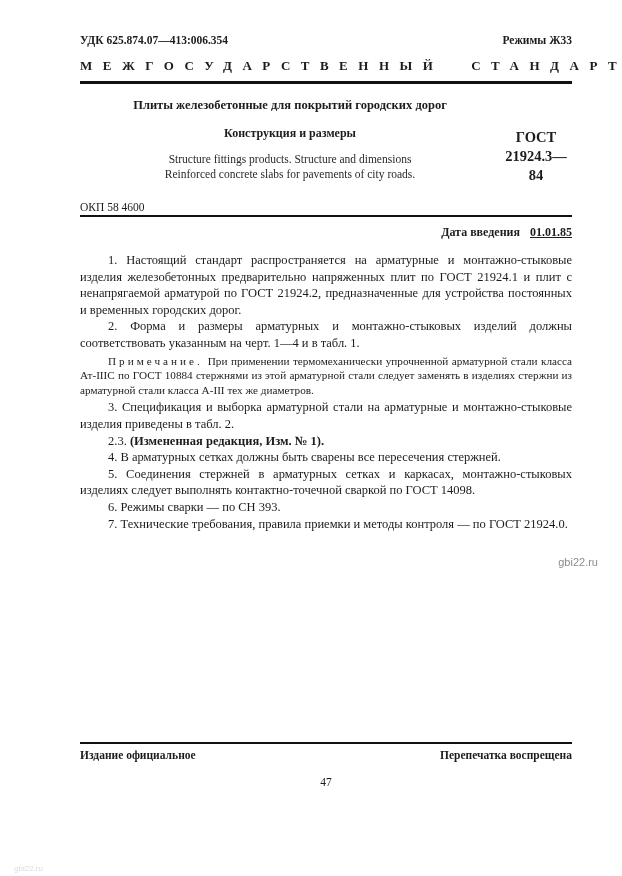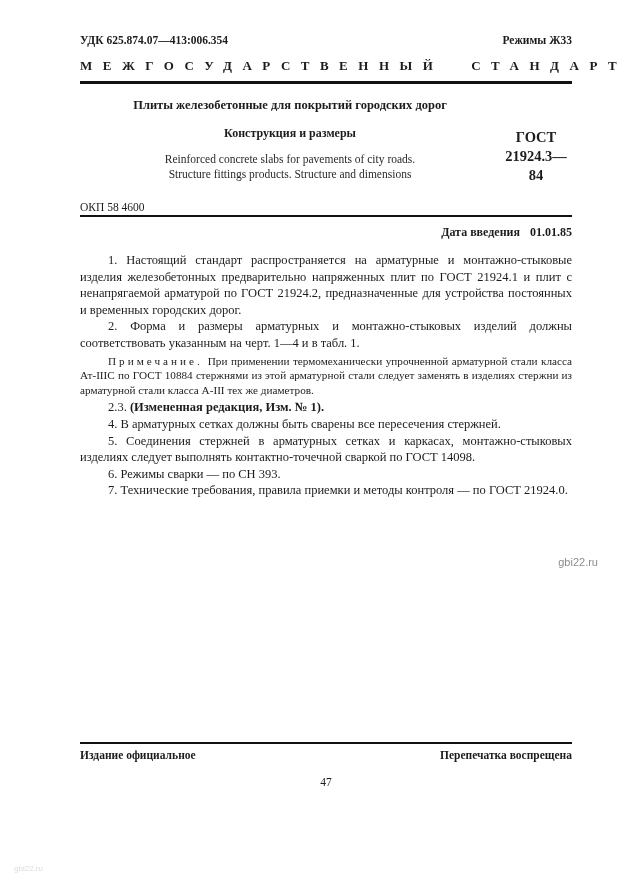--- a/index.html
+++ b/index.html
@@ -77,21 +77,21 @@
   }
   
   .okp { margin-top: 16px; font-size: 11.5px; }
   .rule-mid { margin-top: 2px; height: 2px; background: #111; }
   .date-row {
     margin-top: 8px;
     text-align: right;
     font-size: 12px;
     font-weight: bold;
   }
-  .date-value { margin-left: 10px; }
+  .date-value { margin-left: 10px; text-decoration: underline; }
   
   .doc-body { margin-top: 12px; font-size: 12.5px; line-height: 16.6px; text-align: justify; }
   .doc-body p { text-indent: 28px; }
   .note {
     font-size: 11.2px;
     line-height: 14.6px;
     margin: 2px 0;
     text-indent: 28px;
   }
   .note-label { letter-spacing: 3px; margin-right: 5px; }
@@ -145,41 +145,42 @@
   </div>
 
   <div class="std-type">МЕЖГОСУДАРСТВЕННЫЙ СТАНДАРТ</div>
   <div class="rule-thick"></div>
 
   <div class="title-block">
     <div class="title-left">
       <div class="title-ru">Плиты железобетонные  для покрытий городских дорог</div>
       <div class="title-sub">Конструкция и размеры</div>
       <div class="title-en">
+        <div>Structure fittings products. Structure and dimensions</div>
         <div>Reinforced concrete slabs for pavements of city roads.</div>
-        <div>Structure fittings products. Structure and dimensions</div>
       </div>
     </div>
     <div class="gost-block">
       <div>ГОСТ</div>
       <div>21924.3—84</div>
     </div>
   </div>
 
   <div class="okp">ОКП 58 4600</div>
   <div class="rule-mid"></div>
 
   <div class="date-row">
     <span>Дата введения</span><span class="date-value">01.01.85</span>
   </div>
 
   <div class="doc-body">
     <p>1. Настоящий стандарт распространяется на арматурные и монтажно-стыковые изделия железобетонных предварительно напряженных плит по ГОСТ 21924.1 и плит с ненапрягаемой арматурой по ГОСТ 21924.2, предназначенные для устройства постоянных и временных городских дорог.</p>
     <p>2. Форма и размеры арматурных и монтажно-стыковых изделий должны соответствовать указанным на черт. 1—4 и в табл. 1.</p>
     <p class="note"><span class="note-label">Примечание.</span><span>При применении термомеханически упрочненной арматурной стали класса Ат-IIIС по ГОСТ 10884 стержнями из этой арматурной стали следует заменять в изделиях стержни из арматурной стали класса А-III тех же диаметров.</span></p>
+    <p>3. Спецификация и выборка арматурной стали на арматурные и монтажно-стыковые изделия приведены в табл. 2.</p>
     <p><span>2.3. </span><span class="bold">(Измененная редакция, Изм. № 1).</span></p>
     <p>4. В арматурных сетках должны быть сварены все пересечения стержней.</p>
     <p>5. Соединения стержней в арматурных сетках и каркасах, монтажно-стыковых изделиях следует выполнять контактно-точечной сваркой по ГОСТ 14098.</p>
     <p>6. Режимы сварки — по СН 393.</p>
     <p>7. Технические требования, правила приемки и методы контроля — по ГОСТ 21924.0.</p>
   </div>
 
   <div class="watermark-right">gbi22.ru</div>
 
   <div class="footer">

